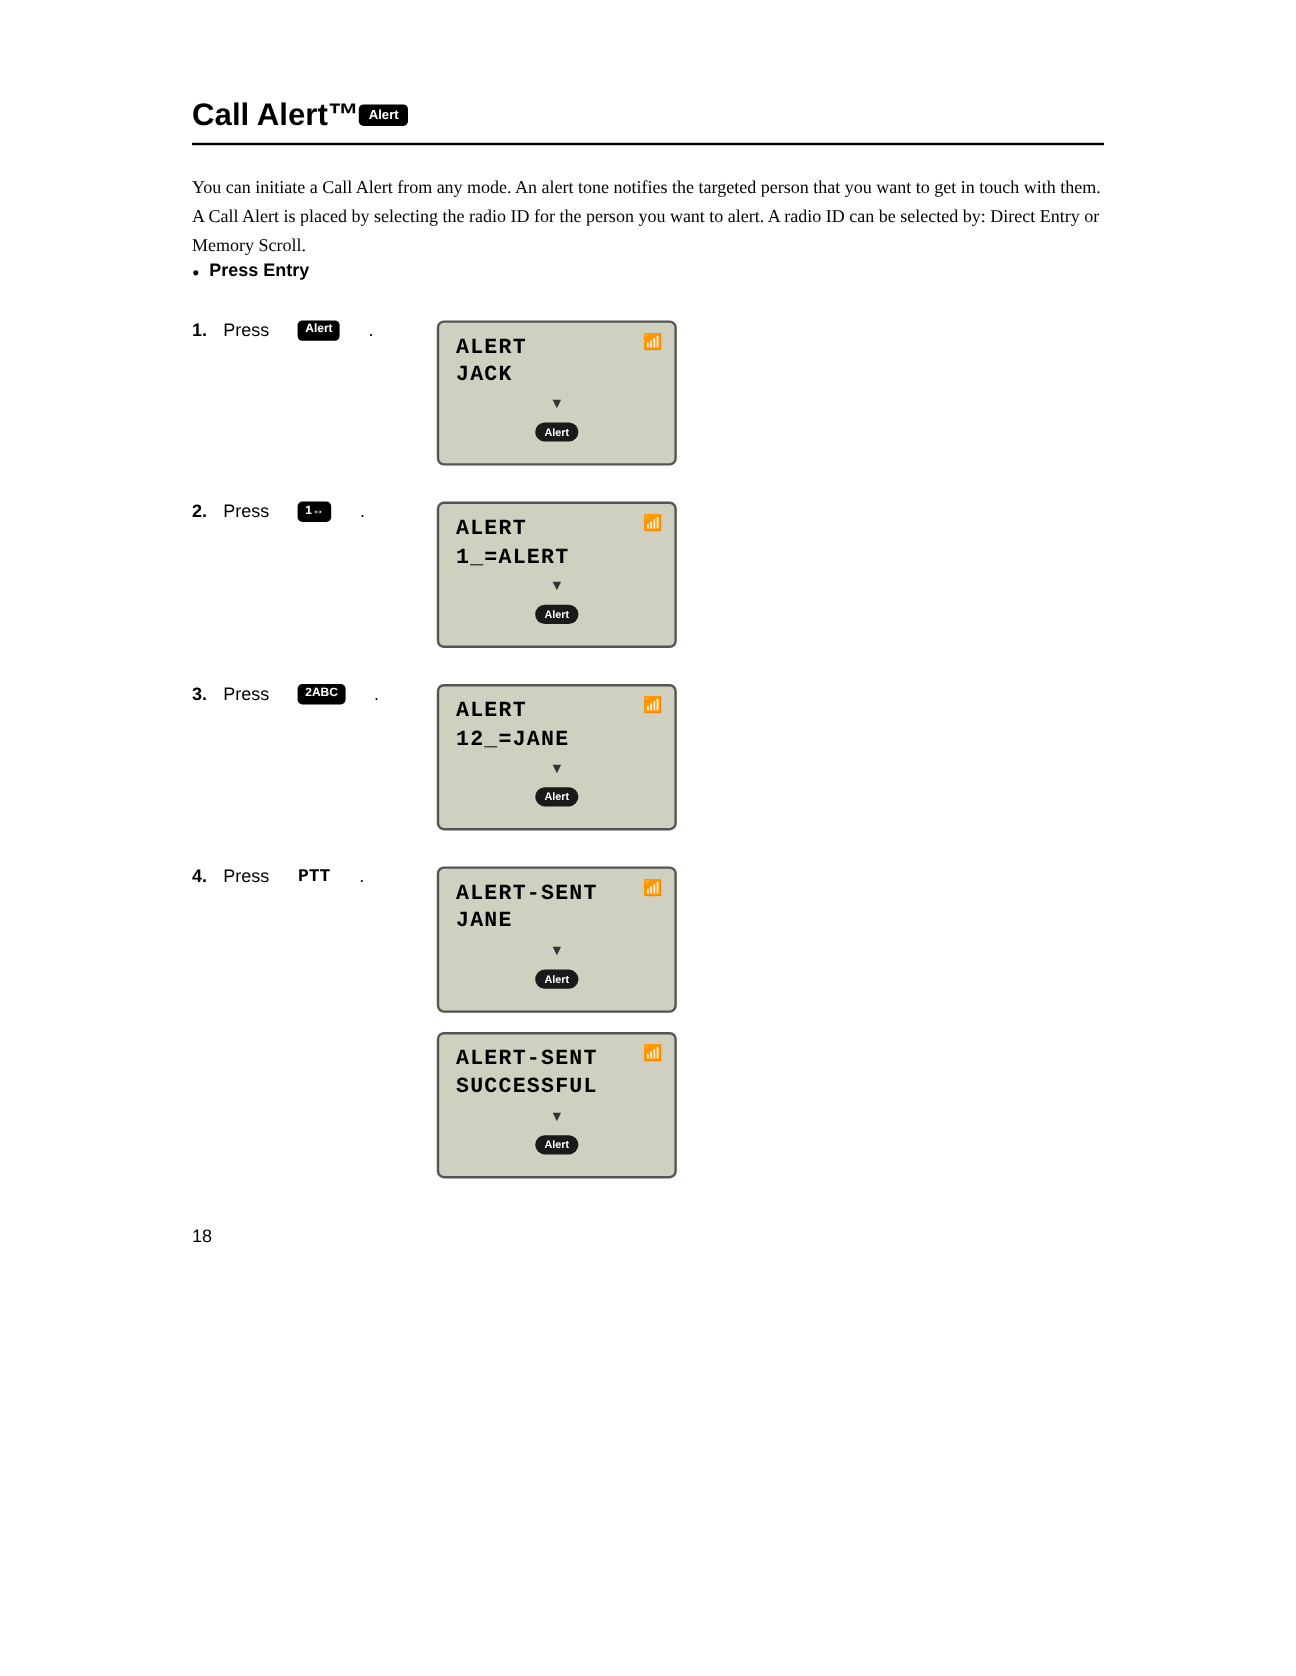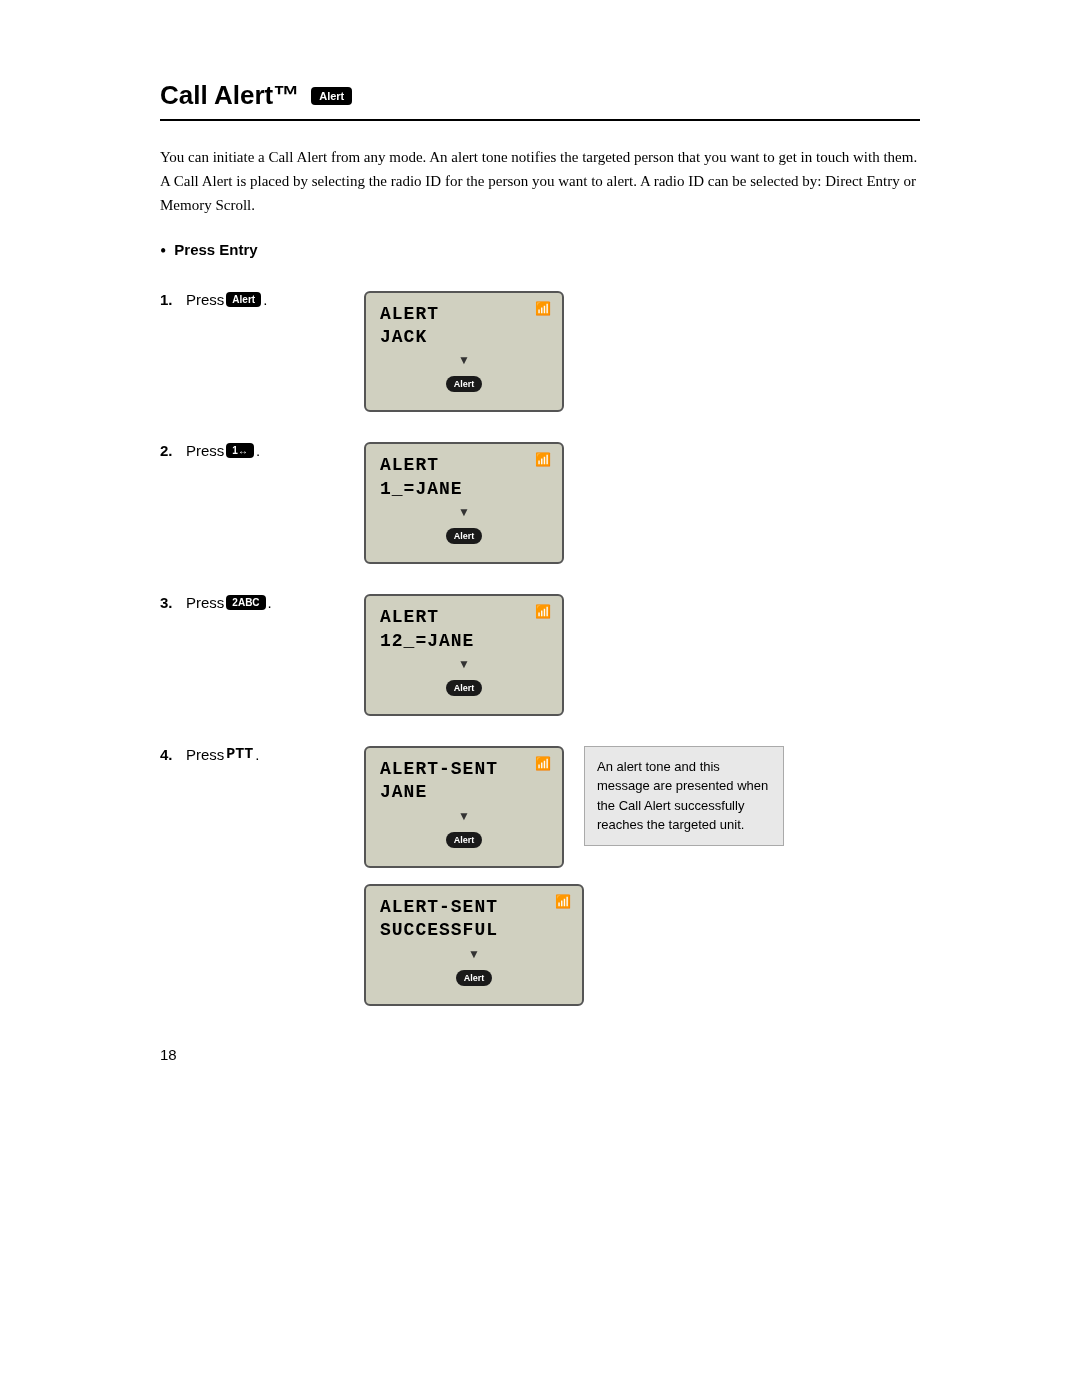--- a/index.html
+++ b/index.html
@@ -16,21 +16,20 @@
 
     .page {
       padding: 80px 160px 80px 160px;
       max-width: 1080px;
     }
 
     
     .page-title-bar {
       display: flex;
       align-items: center;
-      gap: 12px;
       border-bottom: 2px solid #000;
       padding-bottom: 8px;
       margin-bottom: 24px;
     }
 
     .page-title-text {
       font-size: 26px;
       font-weight: bold;
       font-family: Arial, sans-serif;
     }
@@ -42,21 +41,20 @@
       font-size: 11px;
       font-weight: bold;
       padding: 3px 8px;
       border-radius: 4px;
     }
 
     
     .intro-text {
       font-size: 15px;
       line-height: 1.6;
-      margin-bottom: 24px;
     }
 
     
     .section-heading {
       font-family: Arial, sans-serif;
       font-size: 18px;
       font-weight: bold;
       margin-bottom: 16px;
     }
 
@@ -114,22 +112,21 @@
       font-family: Arial, sans-serif;
       font-size: 15px;
       font-weight: bold;
       min-width: 20px;
     }
 
     .step-text {
       font-size: 15px;
       font-family: Arial, sans-serif;
       display: flex;
-      align-items: center;
-      gap: 2px;
+      gap: 24px;
       flex-wrap: wrap;
     }
 
     
     .btn-badge {
       background: #000;
       color: #fff;
       font-size: 10px;
       font-weight: bold;
       font-family: Arial, sans-serif;
@@ -273,21 +270,21 @@
         <span class="step-number">2.</span>
         <span class="step-text">
           <span>Press</span>
           <span class="btn-badge">1↔</span>
           <span>.</span>
         </span>
       </div>
       <div class="lcd-screen">
         <span class="signal-icon">📶</span>
         <div class="lcd-line">ALERT</div>
-        <div class="lcd-line">1_=JANE</div>
+        <div class="lcd-line">1_=ALERT</div>
         <div class="lcd-arrow">▼</div>
         <div class="lcd-button-row">
           <span class="lcd-btn">Alert</span>
         </div>
       </div>
     </div>
 
     <div class="step-row">
       <div class="step-left">
         <span class="step-number">3.</span>
@@ -323,21 +320,20 @@
           <div class="lcd-screen">
             <span class="signal-icon">📶</span>
             <div class="lcd-line">ALERT-SENT</div>
             <div class="lcd-line">JANE</div>
             <div class="lcd-arrow">▼</div>
             <div class="lcd-button-row">
               <span class="lcd-btn">Alert</span>
             </div>
           </div>
 
-          <div class="callout-box">An alert tone and this message are presented when the Call Alert successfully reaches the targeted unit.</div>
         </div>
 
         <div class="lcd-screen">
           <span class="signal-icon">📶</span>
           <div class="lcd-line">ALERT-SENT</div>
           <div class="lcd-line">SUCCESSFUL</div>
           <div class="lcd-arrow">▼</div>
           <div class="lcd-button-row">
             <span class="lcd-btn">Alert</span>
           </div>

